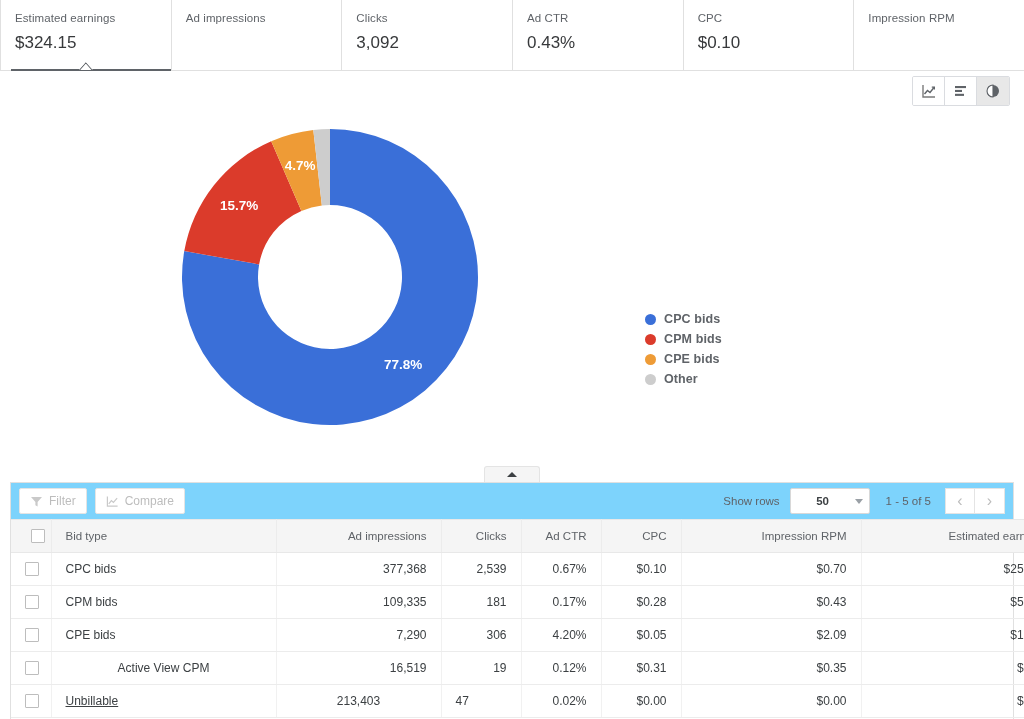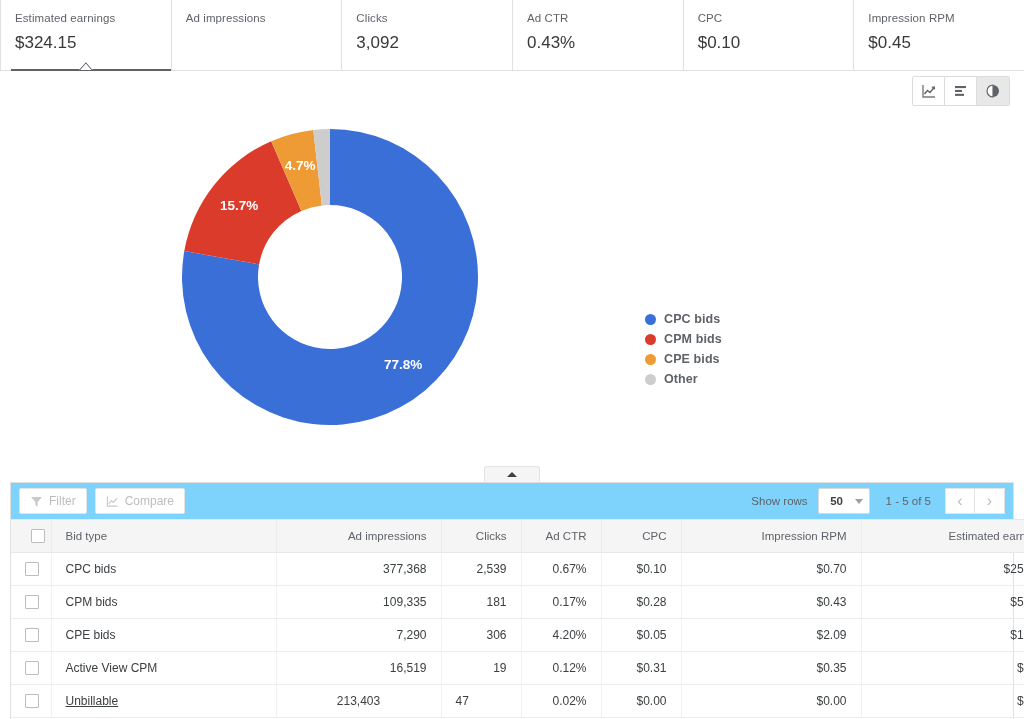--- a/index.html
+++ b/index.html
@@ -170,21 +170,21 @@
     background: #fff;
     cursor: default;
   }
   .tbtn svg { margin-right: 6px; }
   .tb-spacer { flex: 1; }
   .showrows {
     font-size: 11.5px; color: #5f6368; margin-right: 10px;
   }
   .rows-select {
     display: flex; align-items: center; justify-content: space-between;
-    width: 52px; height: 26px;
+    width: 80px; height: 26px;
     border: 1px solid #d8d8d8;
     border-radius: 2px;
     padding: 0 6px 0 0;
     font-size: 11.5px;
     color: #3c4043;
     font-weight: bold;
     cursor: pointer;
     background: #fff;
   }
   .rows-select .rv { flex: 1; text-align: center; }
@@ -273,21 +273,20 @@
       <div class="metric">
         <div class="m-label">Ad CTR</div>
         <div class="m-value">0.43%</div>
       </div>
       <div class="metric">
         <div class="m-label">CPC</div>
         <div class="m-value">$0.10</div>
       </div>
       <div class="metric">
         <div class="m-label">Impression RPM</div>
-        <div class="m-value">$0.45</div>
       </div>
     </div>
 
   <div class="chart-area">
 
     <div class="chart-toggles">
       <div class="tg">
         <svg width="16" height="16" viewBox="0 0 16 16">
           <path d="M2 2 L2 14 L14 14" stroke="#7a7a7a" stroke-width="1.4" fill="none"></path>
           <path d="M3.5 11 L6.5 7.5 L9 9.5 L13 4.5" stroke="#5f6368" stroke-width="1.4" fill="none"></path>
@@ -424,21 +423,21 @@
             <td class="w-name c-name" style="text-align: left;">CPE bids</td>
             <td class="w-imp num" style="text-align: right;">7,290</td>
             <td class="w-clk num" style="text-align: right;">306</td>
             <td class="w-ctr num" style="text-align: right;">4.20%</td>
             <td class="w-cpc num" style="text-align: right;">$0.05</td>
             <td class="w-rpm num" style="text-align: right;">$2.09</td>
             <td class="w-earn num" style="text-align: right;">$15.29</td>
           </tr>
           <tr>
             <td class="c-chk"><span class="chk"></span></td>
-            <td class="w-name c-name" style="text-align: left;">Active View CPM</td>
+            <td class="w-name c-name" style="text-align: center;">Active View CPM</td>
             <td class="w-imp num" style="text-align: right;">16,519</td>
             <td class="w-clk num" style="text-align: right;">19</td>
             <td class="w-ctr num" style="text-align: right;">0.12%</td>
             <td class="w-cpc num" style="text-align: right;">$0.31</td>
             <td class="w-rpm num" style="text-align: right;">$0.35</td>
             <td class="w-earn num" style="text-align: right;">$5.93</td>
           </tr>
           <tr>
             <td class="c-chk"><span class="chk"></span></td>
             <td class="w-name c-name" style="text-align: left; text-decoration: underline;">Unbillable</td>

